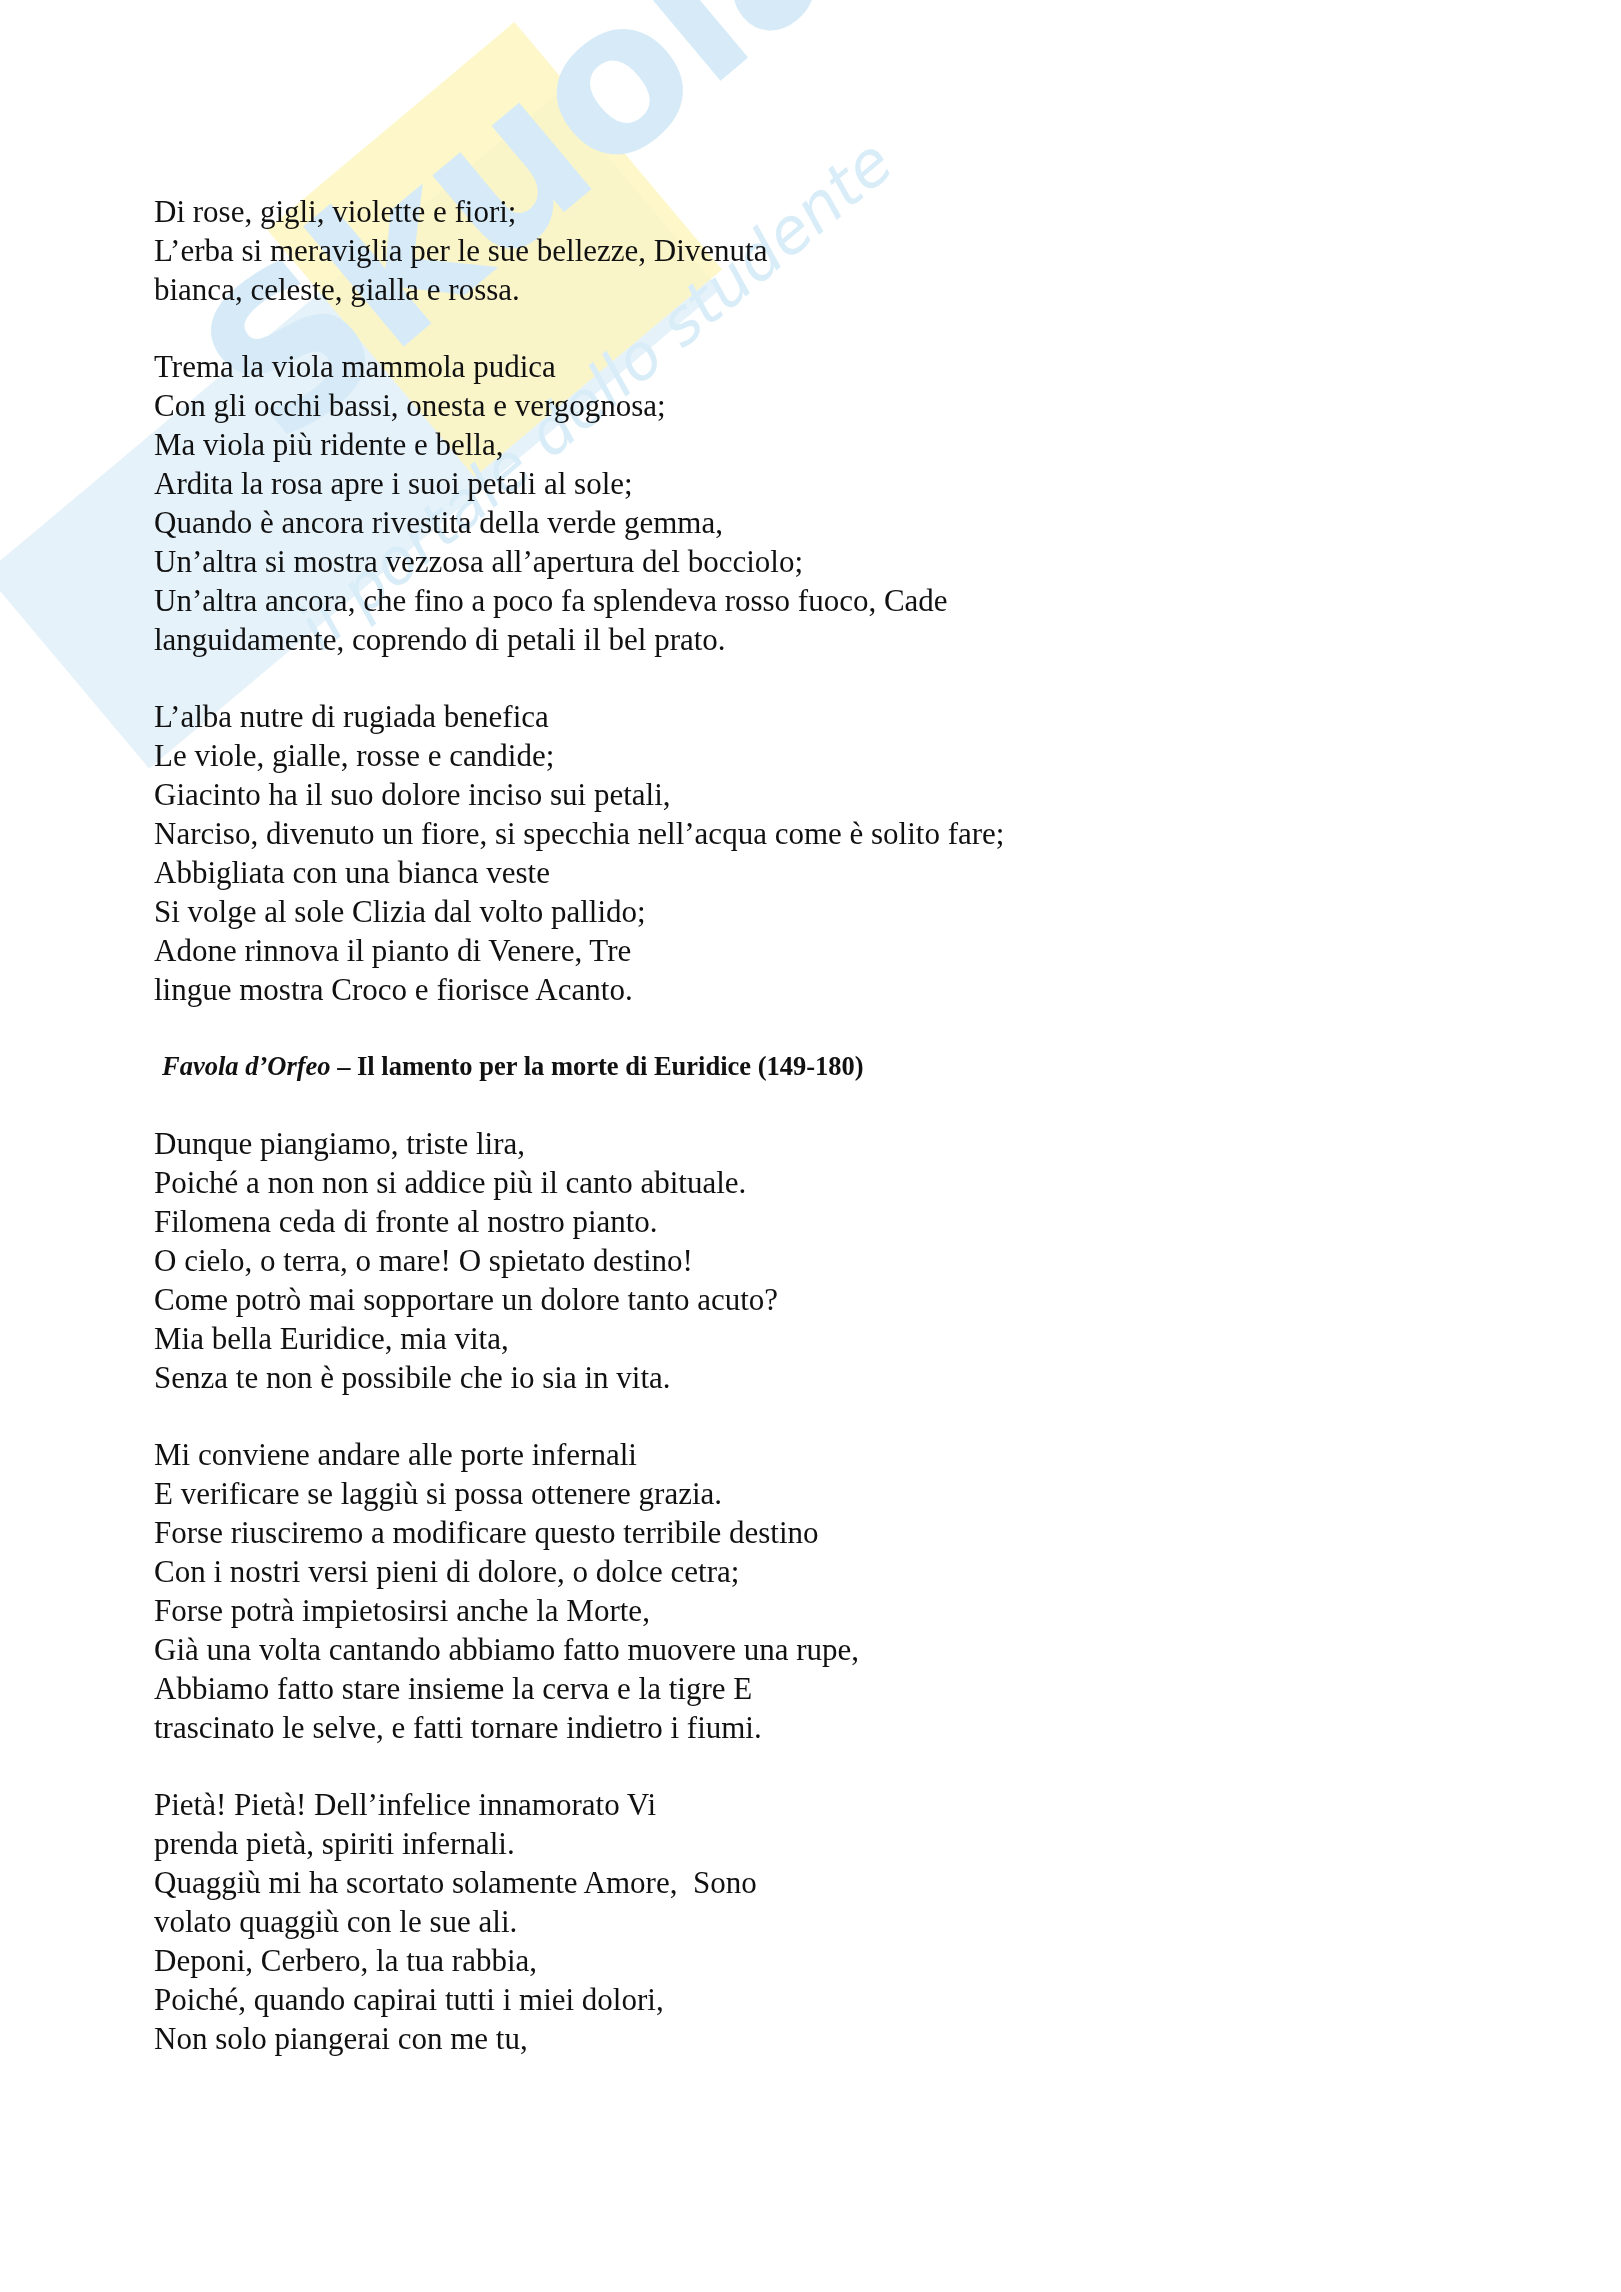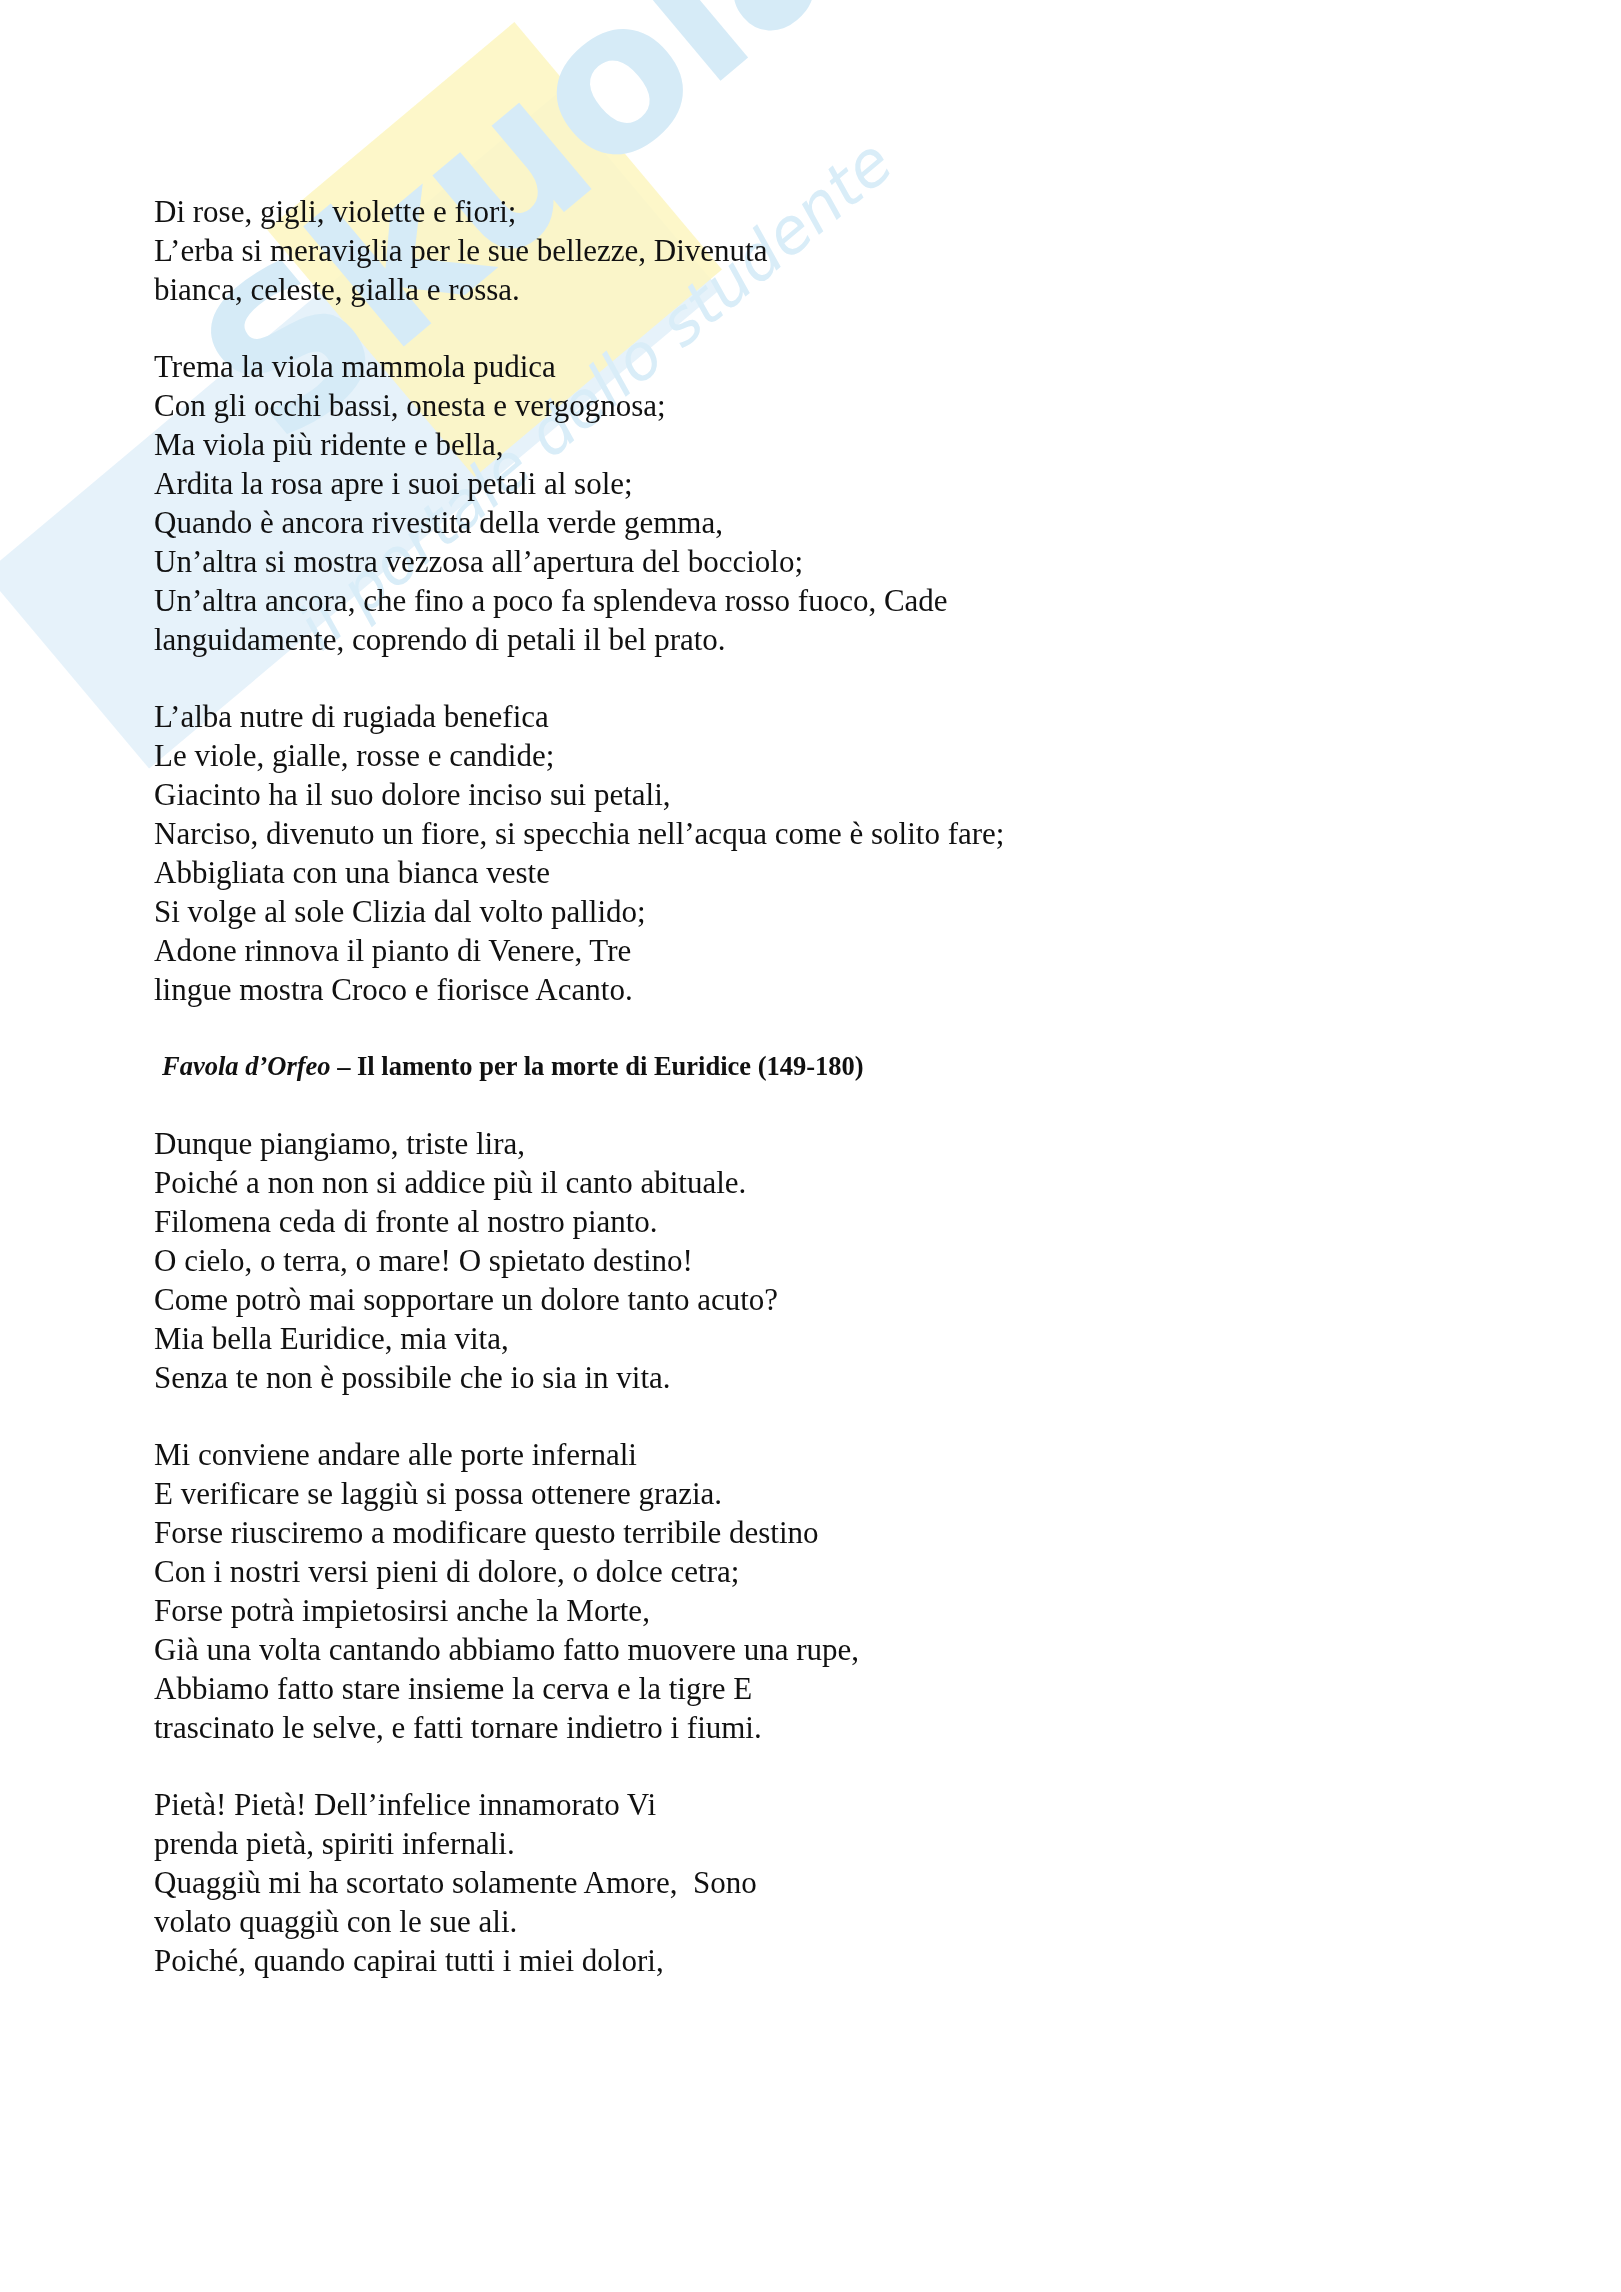--- a/index.html
+++ b/index.html
@@ -76,17 +76,19 @@
     <span class="line">Già una volta cantando abbiamo fatto muovere una rupe,</span>
     <span class="line">Abbiamo fatto stare insieme la cerva e la tigre E</span>
     <span class="line">trascinato le selve, e fatti tornare indietro i fiumi.</span>
   </div>
 
   <div class="stanza">
     <span class="line">Pietà! Pietà! Dell’infelice innamorato Vi</span>
     <span class="line">prenda pietà, spiriti infernali.</span>
     <span class="line">Quaggiù mi ha scortato solamente Amore,  Sono</span>
     <span class="line">volato quaggiù con le sue ali.</span>
+    <span class="line">Deponi, Cerbero, la tua rabbia,</span>
     <span class="line">Poiché, quando capirai tutti i miei dolori,</span>
+    <span class="line">Non solo piangerai con me tu,</span>
   </div>
 
 </div>
 
 
 </body></html>

